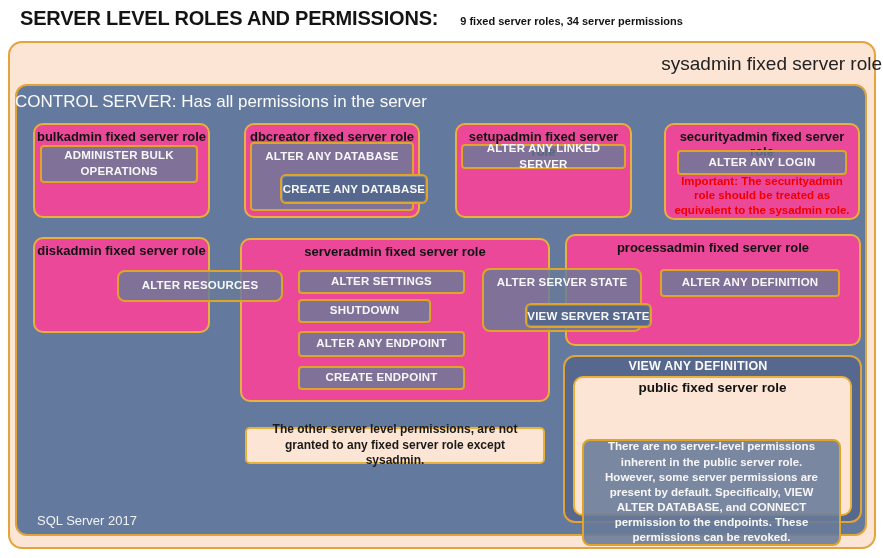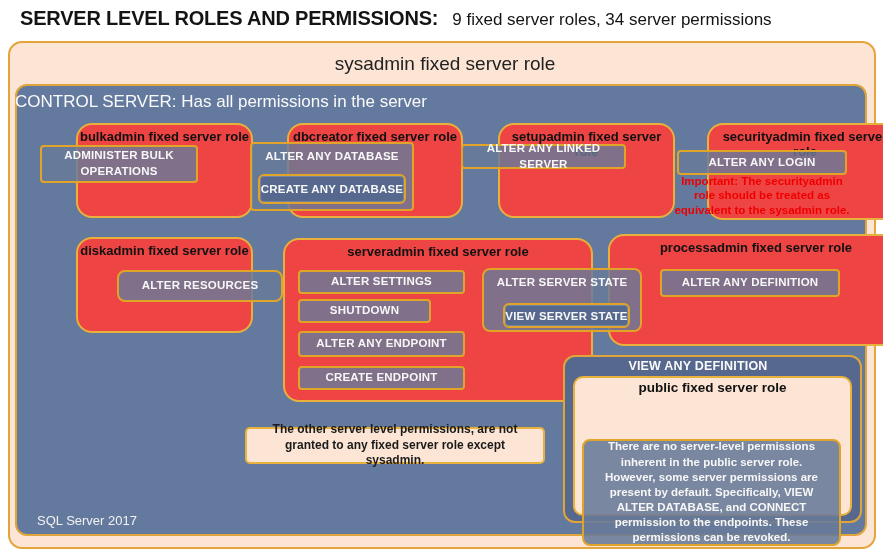--- a/index.html
+++ b/index.html
@@ -5,50 +5,50 @@
   html,body{margin:0;padding:0;background:#fff;}
   #canvas{
     position:relative;width:883px;height:558px;background:#fff;overflow:hidden;
     font-family:"Liberation Sans","DejaVu Sans",sans-serif;
   }
   .abs{position:absolute;box-sizing:border-box;}
 
   
   .page-title{left:20px;top:7px;width:845px;color:#141414;white-space:nowrap;}
   .page-title .t-bold{font-size:20px;font-weight:bold;letter-spacing:-0.2px;}
-  .page-title .t-rest{font-size:17px;font-weight:normal;margin-left:14px;}
+  .page-title .t-rest{font-size:11px;font-weight:bold;margin-left:22px;}
 
   
   .outer-box{left:8px;top:41px;width:868px;height:508px;background:#FCE5D4;
     border:2px solid #E5A33C;border-radius:14px;}
-  .sysadmin-label{left:8px;top:53px;width:874px;text-align:center;
+  .sysadmin-label{left:8px;top:53px;width:874px;text-align:right;
     font-size:19px;color:#222;}
 
   
   .blue-box{left:15px;top:84px;width:852px;height:452px;background:#64799E;
     border:2px solid #DFA53A;border-radius:12px;}
   .control-label{left:15px;top:92px;width:852px;text-align:left;
     font-size:17px;color:#FAFAFA;}
 
   
-  .role-box{background:#ef4444;border:2px solid #E8B13C;border-radius:16px;margin-left:43px;}
+  .role-box{background:#ec4899;border:2px solid #E8B13C;border-radius:10px;}
   .role-title{position:absolute;left:0;top:4px;width:100%;text-align:center;
     font-size:13px;font-weight:bold;color:#111;}
 
   
   .perm{background:rgba(104,122,153,0.82);border:2px solid #DFA428;border-radius:4px;
     color:#F7F7F7;font-size:11.5px;font-weight:bold;letter-spacing:0.2px;
     display:flex;align-items:center;justify-content:center;text-align:center;
     line-height:1.35;padding:2px 4px;}
   .perm-top{align-items:flex-start;padding-top:5px;}
   .straddle{border-radius:8px;z-index:5;}
   .dark-chip{background:#56688D;border:2px solid #DFA428;border-radius:6px;
     box-shadow:inset 0 0 0 1px rgba(255,255,255,0.18);
     color:#F7F7F7;font-size:11.5px;font-weight:bold;letter-spacing:0.2px;
-    display:flex;align-items:center;justify-content:center;text-align:center;z-index:6;}
+    display:flex;align-items:center;justify-content:center;text-align:center;z-index:6;margin-left:22px;}
 
   .warning-text{color:#EF0000;font-size:11.5px;font-weight:bold;line-height:1.25;
     text-align:center;}
 
   
   .note-box{left:245px;top:427px;width:300px;height:37px;background:#FCE5D4;
     border:2px solid #E8B13C;border-radius:5px;display:flex;align-items:center;
     justify-content:center;text-align:center;font-size:12px;font-weight:bold;
     color:#1a1a1a;line-height:1.3;padding:11px 8px;}
 

